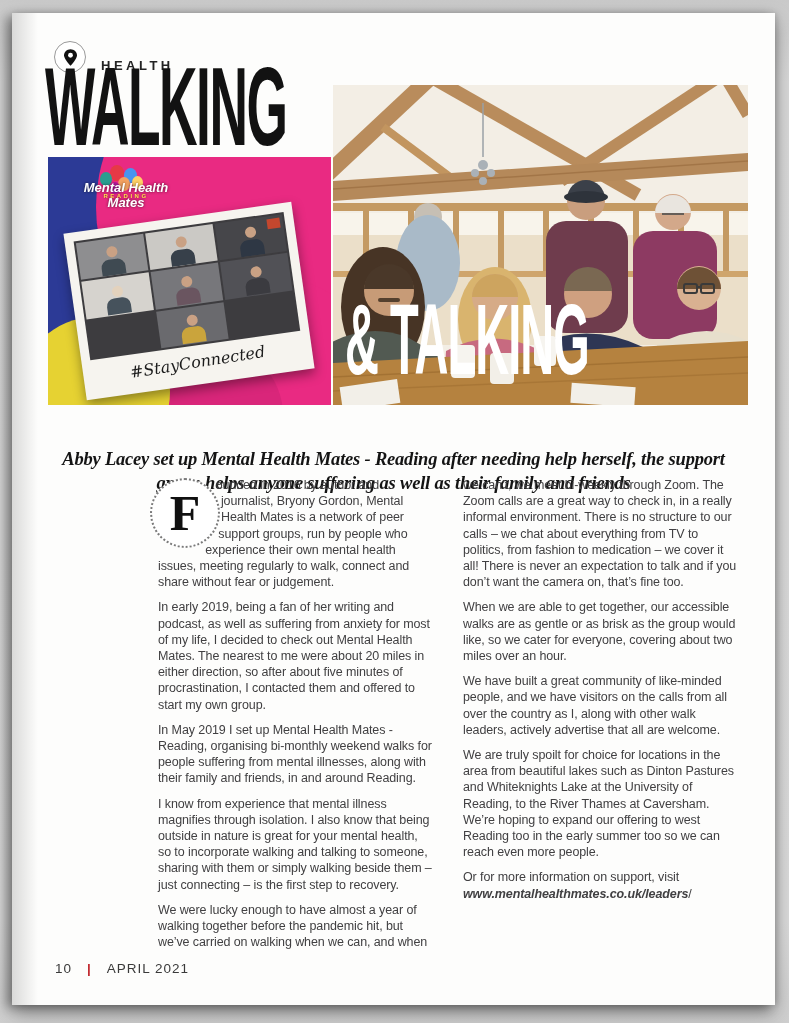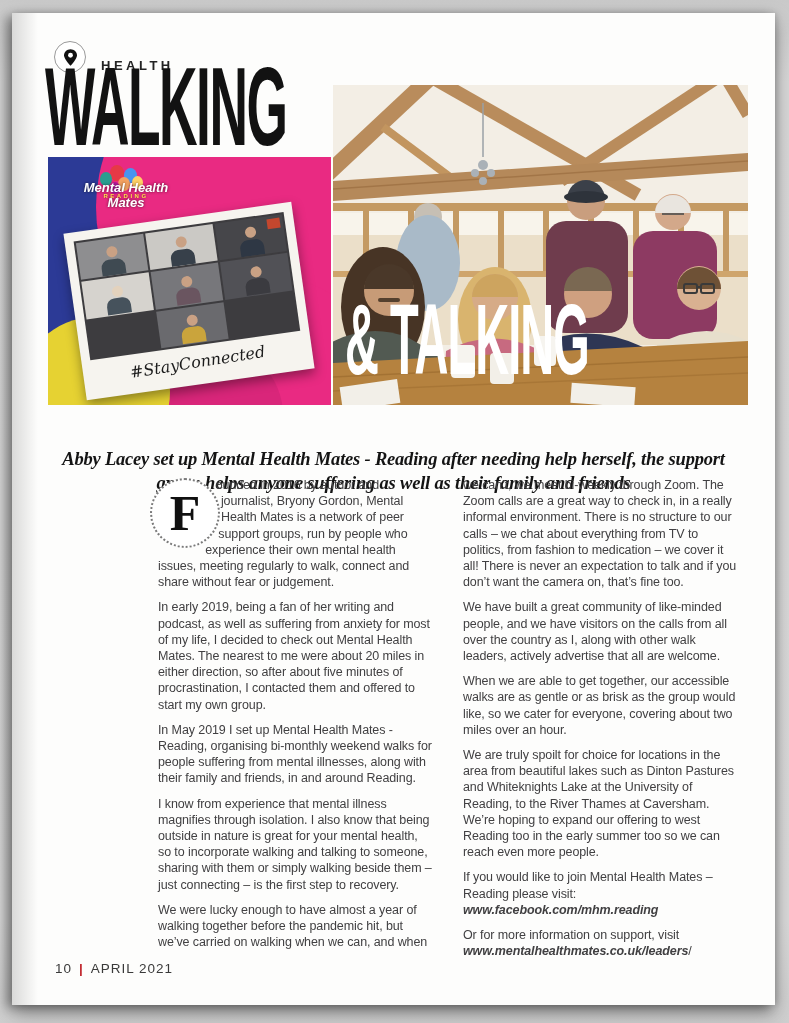--- a/index.html
+++ b/index.html
@@ -83,21 +83,21 @@
   #col-right{left:443px;width:293px;}
   .col p{margin:0 8px 9px;}
   .em{font-weight:bold;font-style:italic;}
   .dropcap-wrap{
     float:left;width:66px;height:66px;border:2px dotted #7a7a7a;border-radius:50%;
     display:flex;align-items:center;justify-content:center;margin:1px 9px 4px 0;
     shape-outside:circle(36px at 35px 35px);background:#fff;
   }
   .dropcap{font-family:"Liberation Serif", serif;font-size:50px;line-height:1;color:#101010;font-weight:bold;}
   
-  .folio{position:absolute;left:43px;top:948px;font-size:13.5px;color:#3a3a3a;letter-spacing:1px;display:flex;align-items:center;}
+  .folio{position:absolute;left:43px;top:948px;font-size:13.5px;color:#3a3a3a;letter-spacing:1px;display:flex;align-items:center;gap:8px;}
   .folio .sep{color:#c1272d;margin:0 7px;font-weight:bold;}
 </style>
 </head>
 <body>
 
 <div class="page">
 
   <div class="kicker">
     <span class="pin-circle">
       <svg width="13" height="17" viewBox="0 0 14 18" aria-hidden="true">
@@ -238,24 +238,23 @@
       <span class="dropcap">F</span>
     </div>
   <p><span>ounded in 2016 by author and journalist, Bryony Gordon, Mental Health Mates is a network of peer support groups, run by people who experience their own mental health issues, meeting regularly to walk, connect and share without fear or judgement.</span></p>
       <p><span>In early 2019, being a fan of her writing and podcast, as well as suffering from anxiety for most of my life, I decided to check out Mental Health Mates. The nearest to me were about 20 miles in either direction, so after about five minutes of procrastination, I contacted them and offered to start my own group.</span></p>
       <p><span>In May 2019 I set up Mental Health Mates - Reading, organising bi-monthly weekend walks for people suffering from mental illnesses, along with their family and friends, in and around Reading.</span></p>
       <p><span>I know from experience that mental illness magnifies through isolation. I also know that being outside in nature is great for your mental health, so to incorporate walking and talking to someone, sharing with them or simply walking beside them – just connecting – is the first step to recovery.</span></p>
       <p><span>We were lucky enough to have almost a year of walking together before the pandemic hit, but we’ve carried on walking when we can, and when</span></p>
     </div>
   <div class="col" id="col-right">
       <p><span>we can’t, we meet bi-weekly through Zoom. The Zoom calls are a great way to check in, in a really informal environment. There is no structure to our calls – we chat about everything from TV to politics, from fashion to medication – we cover it all! There is never an expectation to talk and if you don’t want the camera on, that’s fine too.</span></p>
+      <p><span>When we are able to get together, our accessible walks are as gentle or as brisk as the group would like, so we cater for everyone, covering about two miles over an hour.</span></p>
       <p><span>We have built a great community of like-minded people, and we have visitors on the calls from all over the country as I, along with other walk leaders, actively advertise that all are welcome.</span></p>
-      <p><span>When we are able to get together, our accessible walks are as gentle or as brisk as the group would like, so we cater for everyone, covering about two miles over an hour.</span></p>
       <p><span>We are truly spoilt for choice for locations in the area from beautiful lakes such as Dinton Pastures and Whiteknights Lake at the University of Reading, to the River Thames at Caversham. We’re hoping to expand our offering to west Reading too in the early summer too so we can reach even more people.</span></p>
-      <p><span>If you would like to join Mental Health Mates – Reading please visit: </span><span class="em">www.facebook.com/mhm.reading</span></p>
       <p><span>Or for more information on support, visit </span><span class="em">www.mentalhealthmates.co.uk/leaders</span><span>/</span></p>
     </div>
 
   <div class="folio">
     <span>10</span>
     <span class="sep">|</span>
     <span>APRIL 2021</span>
   </div>
 
 </div>

